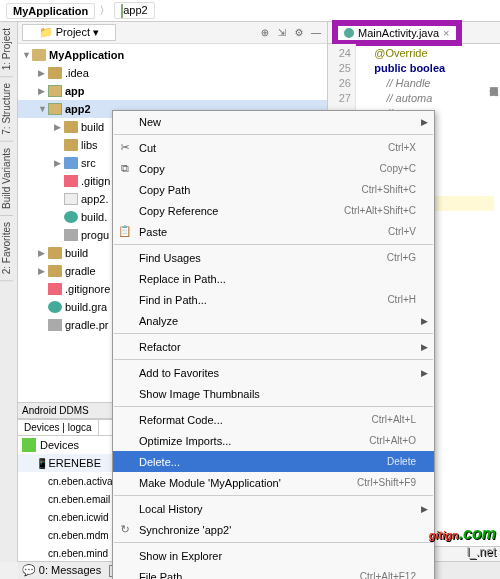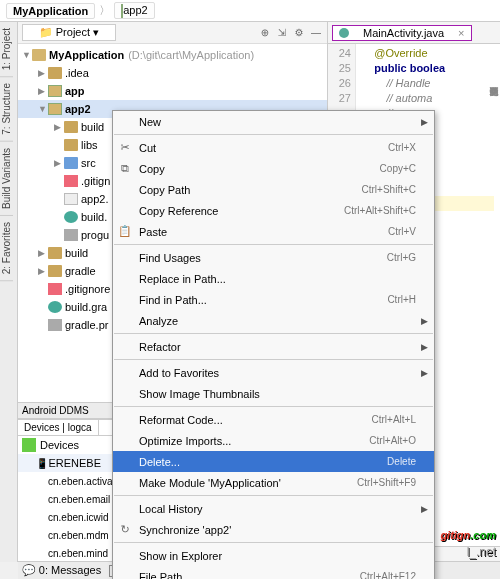--- a/index.html
+++ b/index.html
@@ -32,21 +32,21 @@
 .tree .hint { color: #999; margin-left: 4px; }
 .tree .node.sel { background: #d5e3f6; }
 .ddms-hdr { background: #ececec; border-top: 1px solid #ccc; border-bottom: 1px solid #ccc; padding: 2px 4px; font-size: 10px; }
 .ddms { background: #fff; border-top: 1px solid #ccc; display: flex; flex-direction: column; }
 .ddms .tabs { display: flex; border-bottom: 1px solid #ccc; }
 .ddms .tab { padding: 2px 6px; border-right: 1px solid #ccc; font-size: 10px; }
 .ddms .row { display: flex; align-items: center; height: 18px; padding: 0 4px; font-size: 10px; }
 .ddms .dicon { width: 14px; height: 14px; background: #6c4; margin-right: 4px; }
 .right { flex: 1; background: #fff; display: flex; flex-direction: column; }
 .ed-tabs { height: 22px; background: #f4f4f4; border-bottom: 1px solid #ccc; display: flex; align-items: center; padding: 0 4px; }
-.ed-tab { border: 1px solid #a21caf; background: #fff; padding: 1px 6px; display: flex; align-items: center; gap: 14px; font-size: 10px; }
+.ed-tab { border: 6px solid #a21caf; background: #fff; padding: 1px 6px; display: flex; align-items: center; gap: 4px; font-size: 10px; }
 .ed-tab .close { color: #888; cursor: pointer; }
 .ed-tab .cicon { width: 10px; height: 10px; background: #5a9; border-radius: 50%; }
 .ed-body { display: flex; flex: 1; font-family: Consolas, monospace; font-size: 11px; }
 .gutter { width: 28px; background: #f4f4f4; border-right: 1px solid #e5e5e5; text-align: right; color: #999; padding-right: 4px; padding-top: 2px; line-height: 15px; }
 .code { flex: 1; padding: 2px 6px; line-height: 15px; white-space: pre; color: #000; }
 .kw { color: #000080; font-weight: bold; }
 .ann { color: #808000; }
 .cmt { color: #808080; font-style: italic; }
 .hl { background: #fff9d6; display: inline-block; width: 100%; }
 .status { position: absolute; bottom: 0; left: 18px; right: 0; height: 18px; background: #ececec; border-top: 1px solid #ccc; display: flex; align-items: center; padding: 0 4px; font-size: 10px; gap: 8px; }
@@ -90,21 +90,20 @@
       <span class="ticon">⊕</span>
       <span class="ticon">⇲</span>
       <span class="ticon">⚙</span>
       <span class="ticon">—</span>
     </div>
     <div class="tree" id="tree">
         <div class="node" style="padding-left: 4px;">
           <span class="tw">▼</span>
           <span class="ficon folder open"></span>
           <span class="label bold">MyApplication</span>
-          <span class="hint">(D:\git\cart\MyApplication)</span>
         </div>
         <div class="node" style="padding-left: 20px;">
           <span class="tw">▶</span>
           <span class="ficon folder"></span>
           <span class="label">.idea</span>
         </div>
         <div class="node" style="padding-left: 20px;">
           <span class="tw">▶</span>
           <span class="ficon module"></span>
           <span class="label bold">app</span>
@@ -309,16 +308,16 @@
     <div class="mitem">
       <span class="lbl">Show in Explorer</span>
     </div>
     <div class="mitem">
       <span class="lbl">File Path</span>
       <span class="short">Ctrl+Alt+F12</span>
     </div>
   </div>
 
 <div class="wm">
-  <span>gitign</span><span style="color:#0a0;font-size:11px">.com</span>
+  <span>gitign</span><span style="color:#0a0;font-size:16px">.com</span>
   <span class="sub">l_.net</span>
 </div>
 <div class="wm-side">免费网站源码下载</div>
 
 </body></html>

